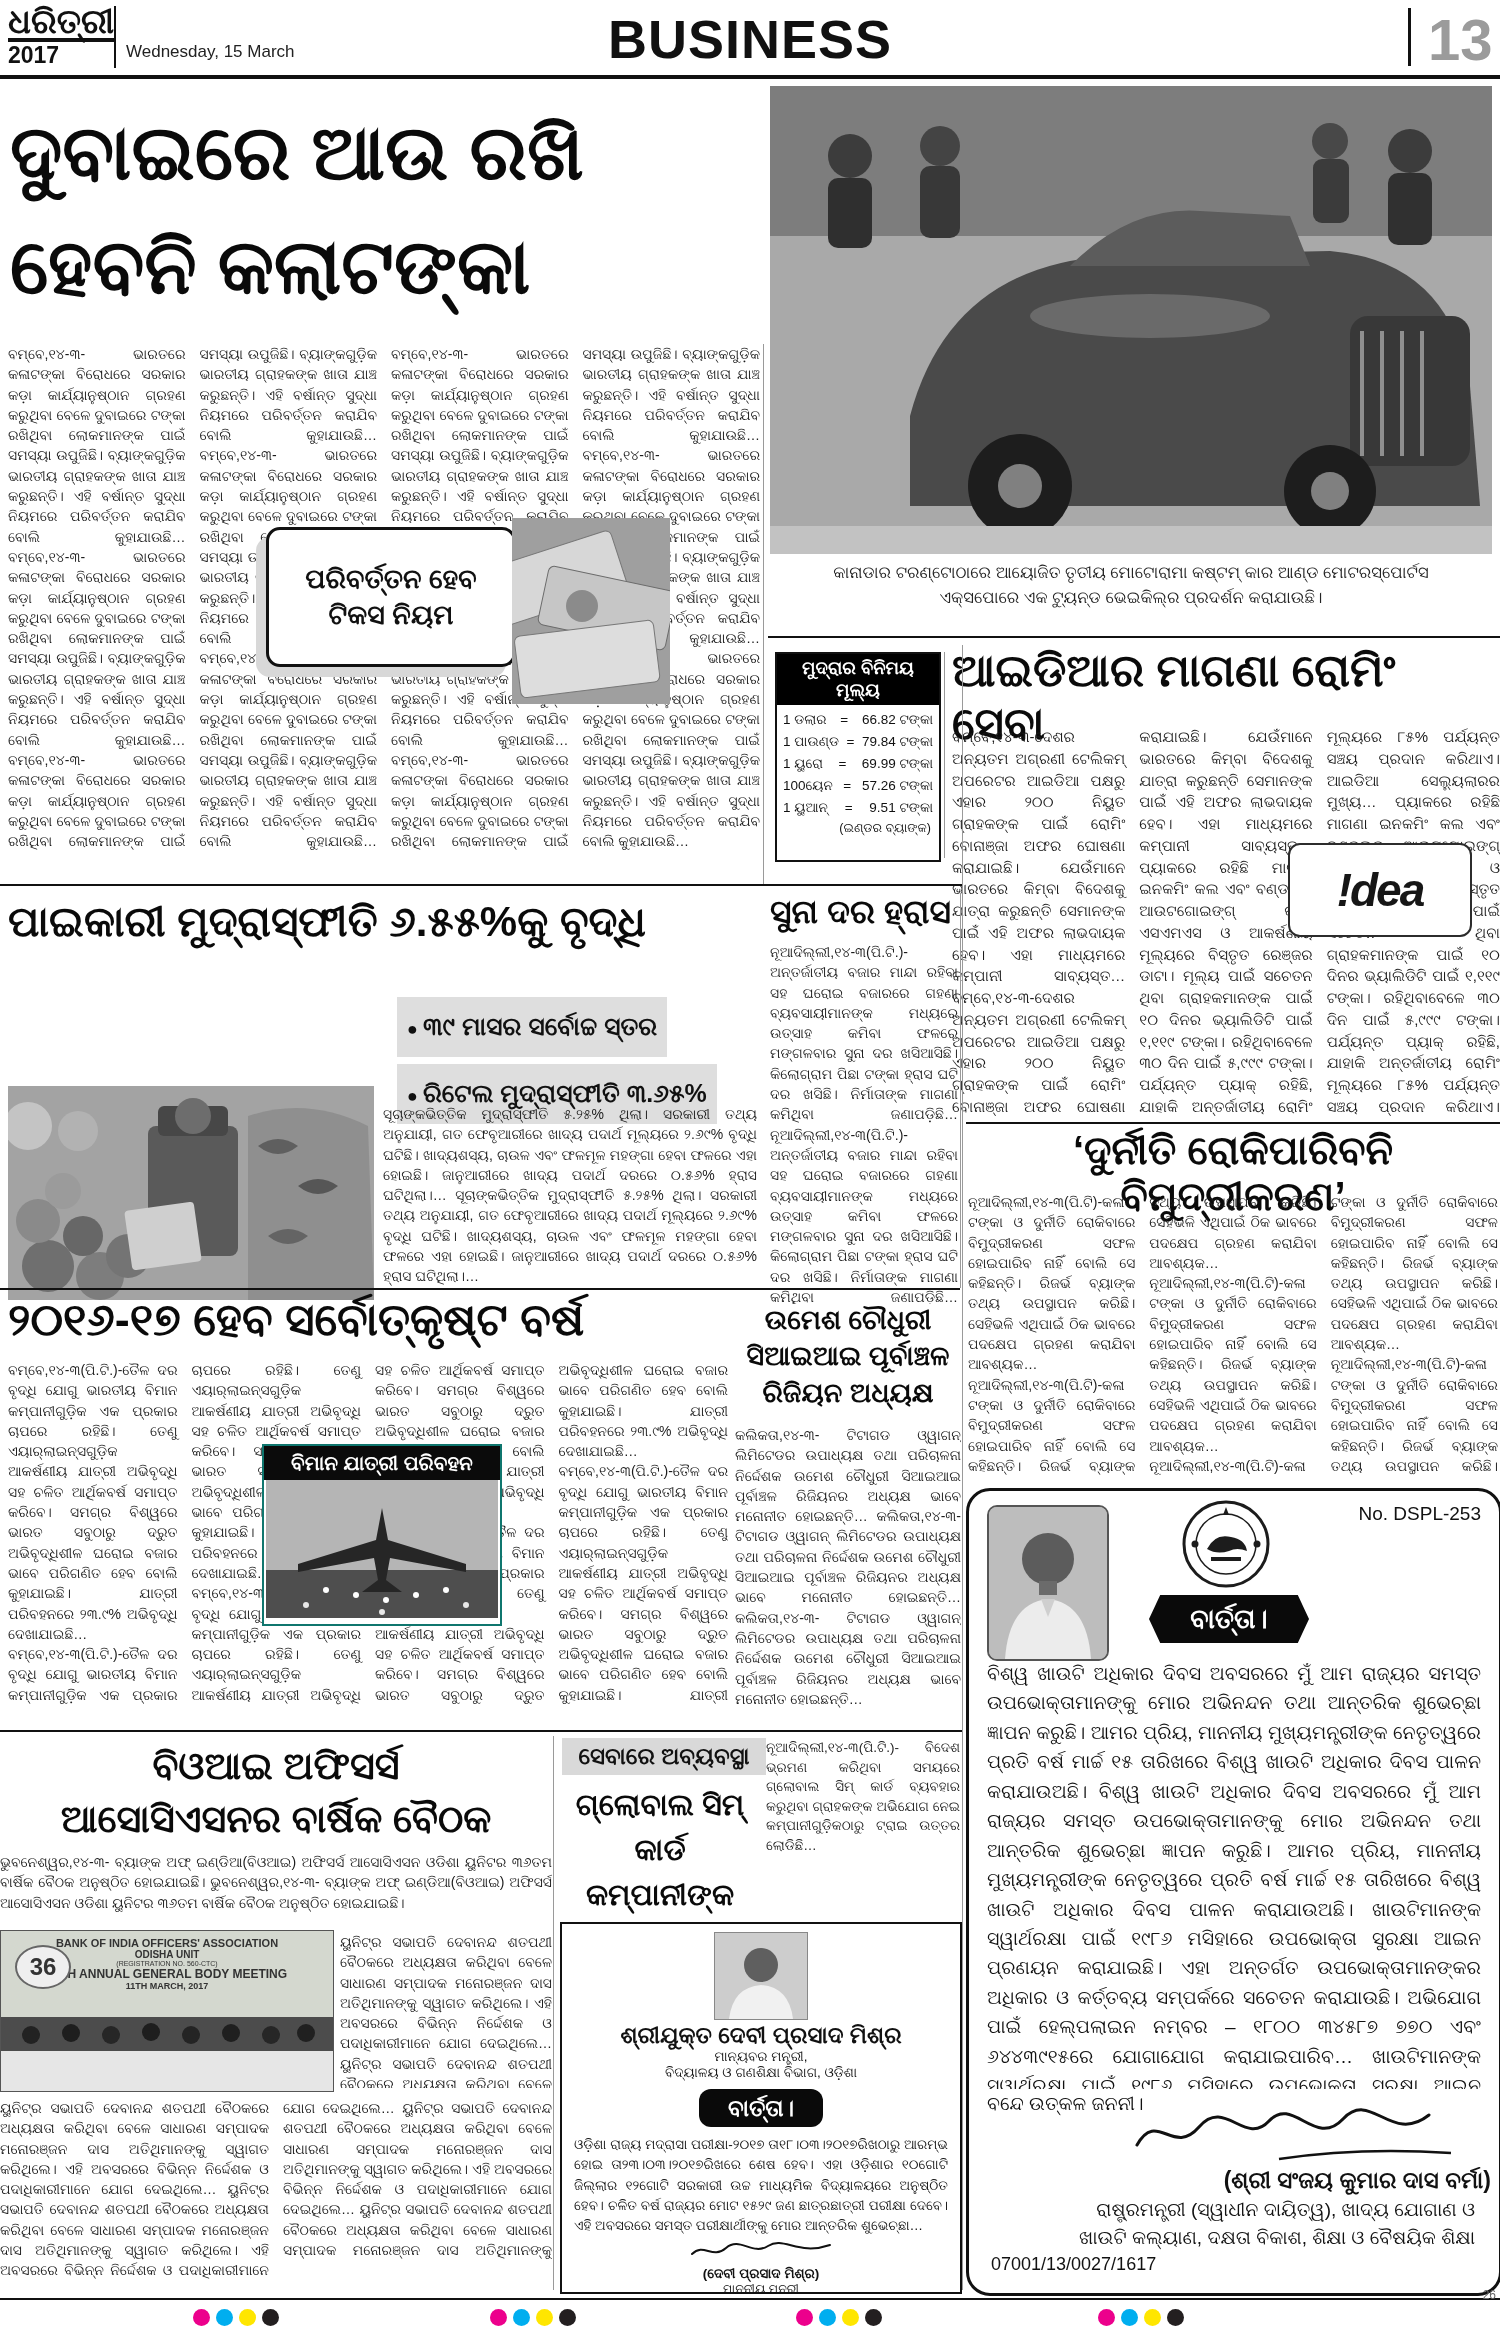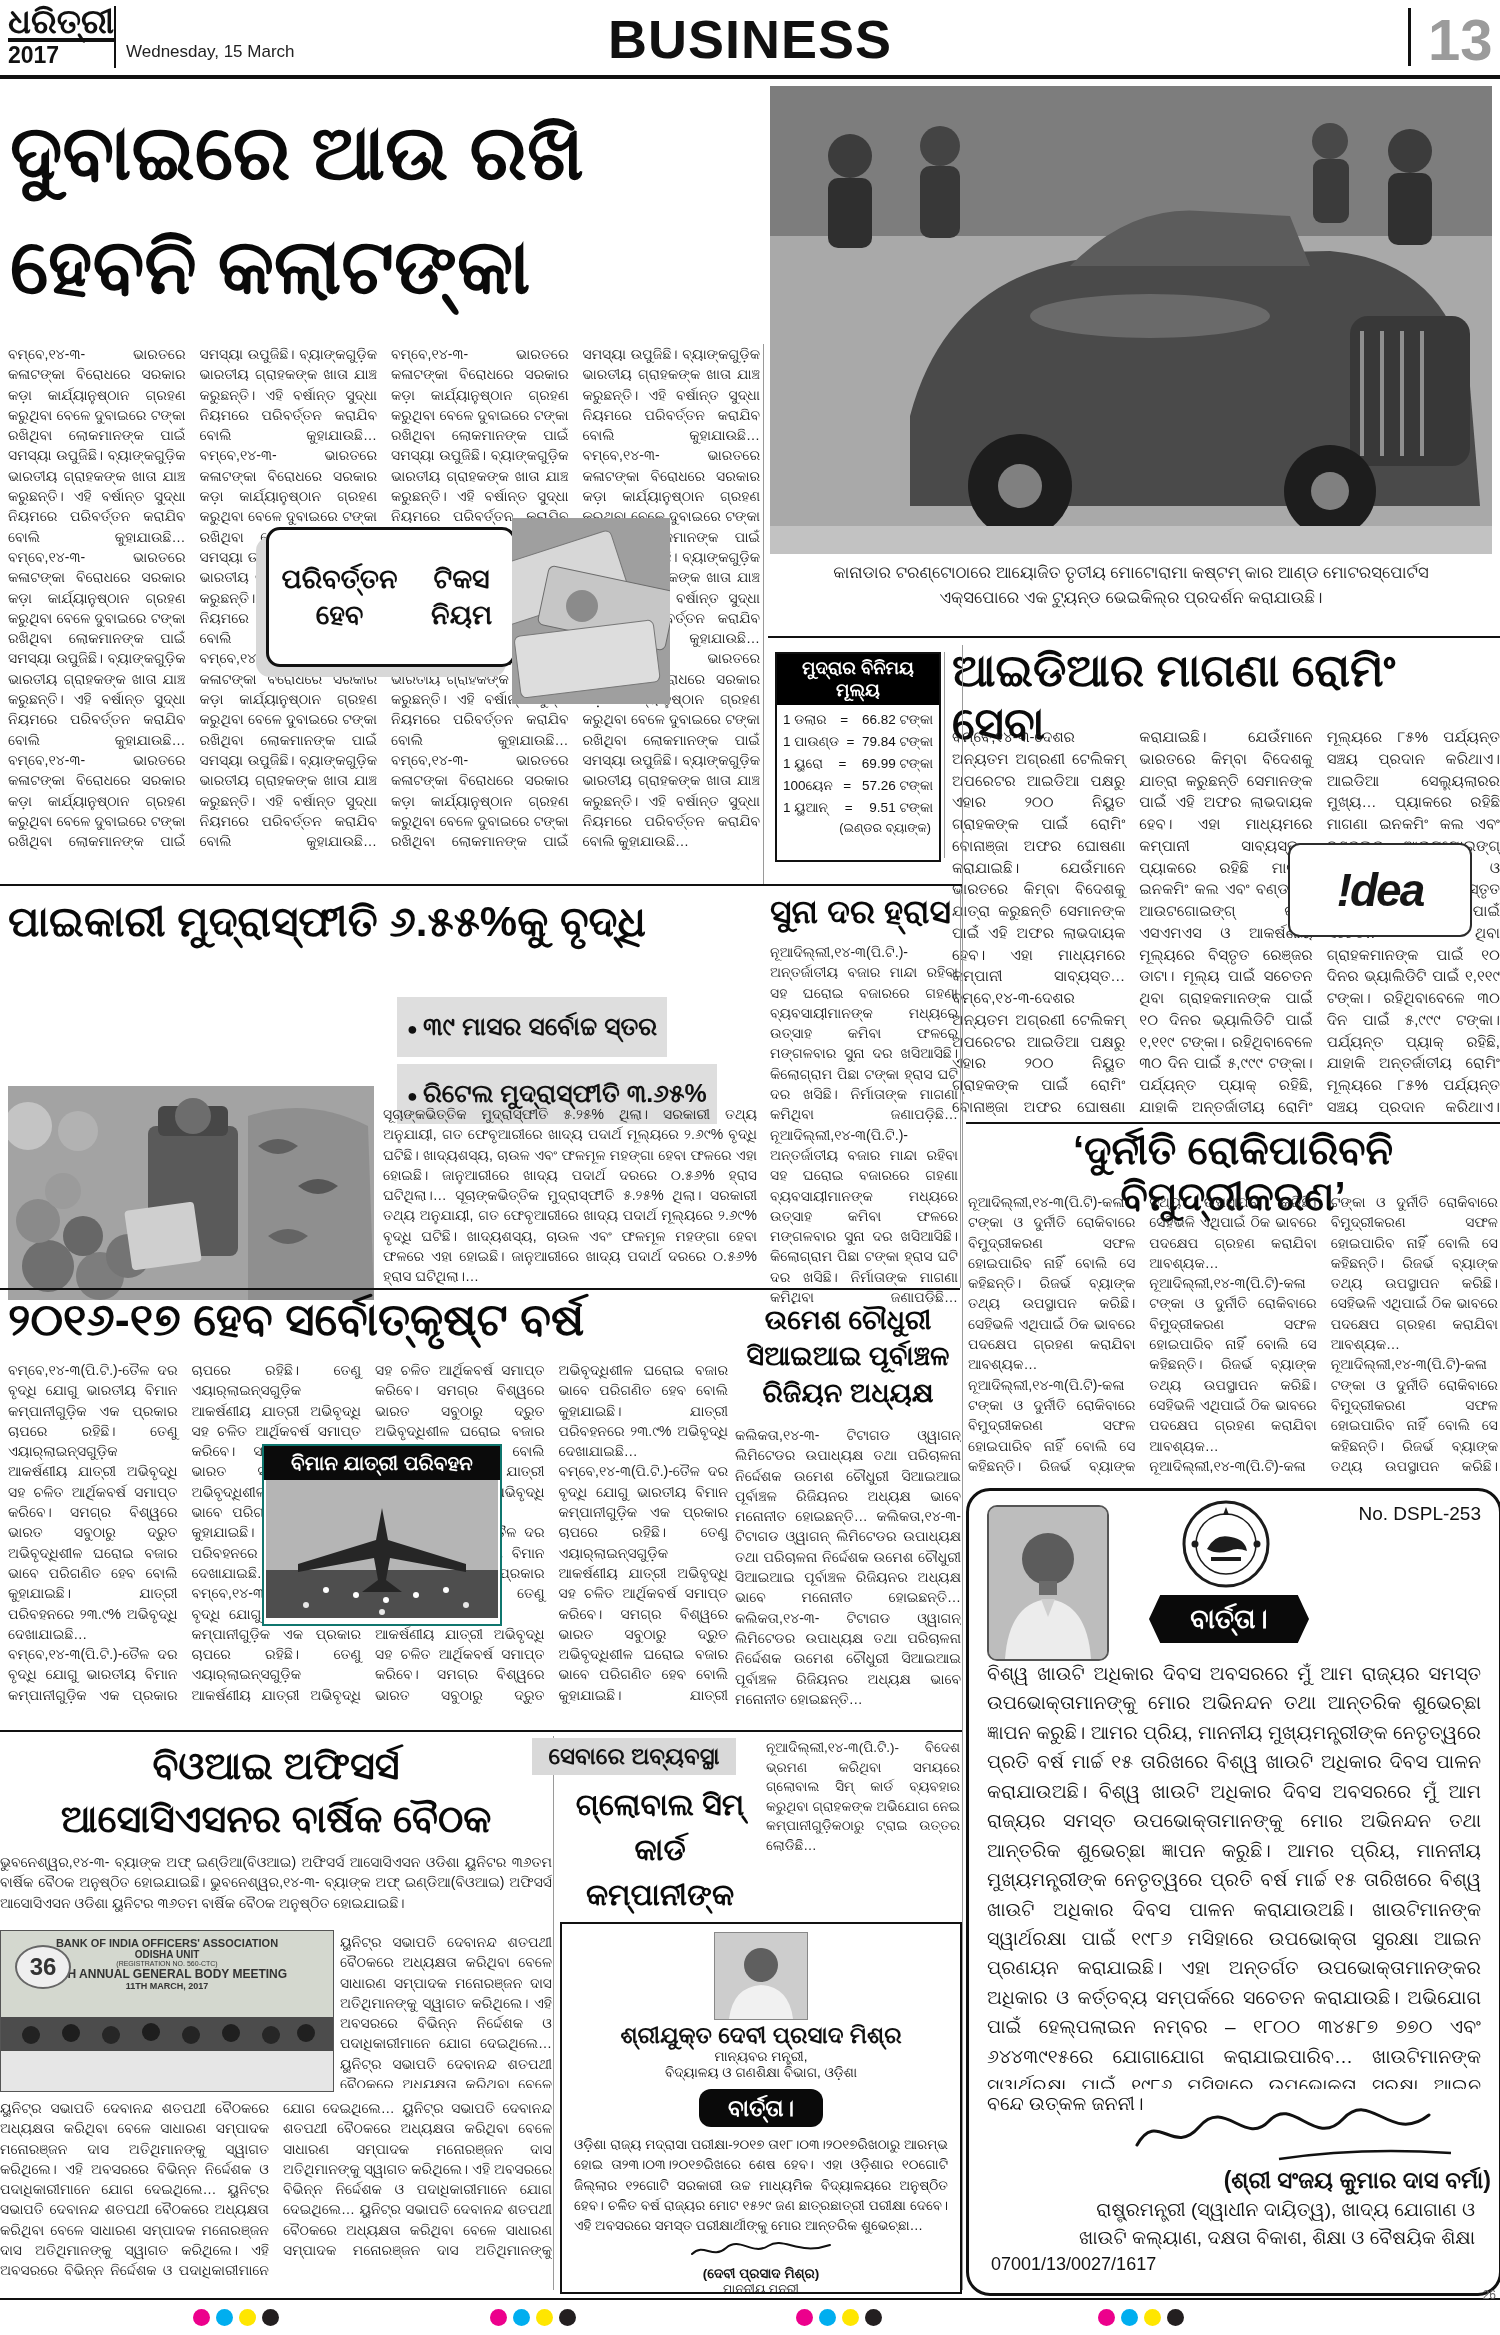--- a/index.html
+++ b/index.html
@@ -12,21 +12,21 @@
   .body-txt{font-size:14px;line-height:1.45;color:#1c1c1c;}
   .headline{font-weight:bold;color:#0a0a0a;letter-spacing:0;}
   
   .masthead{font-size:34px;font-weight:bold;border-bottom:4px solid #111;line-height:1.0;}
   .mast-year{font-size:23px;font-weight:bold;}
   .section-title{font-size:54px;font-weight:bold;letter-spacing:1px;}
   .pageno{font-size:58px;color:#9b9b9b;font-weight:bold;}
   .datetxt{font-size:17px;color:#222;}
   
   .inset-box{border:3px solid #111;border-radius:14px;background:#fff;
-             box-shadow:-10px 10px 0 #d8d8d8;display:flex;flex-direction:row;
+             box-shadow:-10px 10px 0 #d8d8d8;display:flex;flex-direction:column;
              align-items:center;justify-content:center;text-align:center;}
   .inset-box div{font-size:27px;font-weight:bold;line-height:1.35;}
   .curr-box{border:2px solid #111;background:#fff;}
   .curr-title{background:#000;color:#fff;font-weight:bold;font-size:18px;text-align:center;
               padding:4px 2px;line-height:1.2;}
   .curr-row{display:flex;justify-content:space-between;font-size:13.5px;padding:3px 6px;}
   .curr-note{font-size:12.5px;text-align:right;padding:2px 8px 6px 0;}
   .bullet-line{background:#dedede;font-size:25px;font-weight:bold;padding:15px 10px;margin:7px 14px;width:fit-content;}
   .bullet-line::before{content:"● ";font-size:18px;}
   .kicker{background:#d9d9d9;font-size:23px;font-weight:bold;text-align:center;padding:5px 4px;}
@@ -307,21 +307,21 @@
       <circle cx="190" cy="18" r="9" fill="#242424"></circle>
         <circle cx="230" cy="16" r="9" fill="#1f1f1f"></circle>
       <circle cx="270" cy="18" r="9" fill="#262626"></circle>
         <circle cx="305" cy="16" r="9" fill="#202020"></circle>
       <rect y="34" width="332" height="40" fill="#e6e6e6"></rect>
     </svg>
   </div>
   <div class="abs just body-txt" style="left:340px;top:1932px;width:212px;height:156px;">ୟୁନିଟ୍‌ର ସଭାପତି ଦେବାନନ୍ଦ ଶତପଥୀ ବୈଠକରେ ଅଧ୍ୟକ୍ଷତା କରିଥିବା ବେଳେ ସାଧାରଣ ସମ୍ପାଦକ ମନୋରଞ୍ଜନ ଦାସ ଅତିଥିମାନଙ୍କୁ ସ୍ୱାଗତ କରିଥିଲେ। ଏହି ଅବସରରେ ବିଭିନ୍ନ ନିର୍ଦ୍ଦେଶକ ଓ ପଦାଧିକାରୀମାନେ ଯୋଗ ଦେଇଥିଲେ… ୟୁନିଟ୍‌ର ସଭାପତି ଦେବାନନ୍ଦ ଶତପଥୀ ବୈଠକରେ ଅଧ୍ୟକ୍ଷତା କରିଥିବା ବେଳେ ସାଧାରଣ ସମ୍ପାଦକ ମନୋରଞ୍ଜନ ଦାସ ଅତିଥିମାନଙ୍କୁ ସ୍ୱାଗତ କରିଥିଲେ। ଏହି ଅବସରରେ ବିଭିନ୍ନ ନିର୍ଦ୍ଦେଶକ ଓ ପଦାଧିକାରୀମାନେ ଯୋଗ ଦେଇଥିଲେ…</div>
   <div class="abs just body-txt" style="left:0;top:2098px;width:552px;height:192px;column-count:2;column-gap:14px;">ୟୁନିଟ୍‌ର ସଭାପତି ଦେବାନନ୍ଦ ଶତପଥୀ ବୈଠକରେ ଅଧ୍ୟକ୍ଷତା କରିଥିବା ବେଳେ ସାଧାରଣ ସମ୍ପାଦକ ମନୋରଞ୍ଜନ ଦାସ ଅତିଥିମାନଙ୍କୁ ସ୍ୱାଗତ କରିଥିଲେ। ଏହି ଅବସରରେ ବିଭିନ୍ନ ନିର୍ଦ୍ଦେଶକ ଓ ପଦାଧିକାରୀମାନେ ଯୋଗ ଦେଇଥିଲେ… ୟୁନିଟ୍‌ର ସଭାପତି ଦେବାନନ୍ଦ ଶତପଥୀ ବୈଠକରେ ଅଧ୍ୟକ୍ଷତା କରିଥିବା ବେଳେ ସାଧାରଣ ସମ୍ପାଦକ ମନୋରଞ୍ଜନ ଦାସ ଅତିଥିମାନଙ୍କୁ ସ୍ୱାଗତ କରିଥିଲେ। ଏହି ଅବସରରେ ବିଭିନ୍ନ ନିର୍ଦ୍ଦେଶକ ଓ ପଦାଧିକାରୀମାନେ ଯୋଗ ଦେଇଥିଲେ… ୟୁନିଟ୍‌ର ସଭାପତି ଦେବାନନ୍ଦ ଶତପଥୀ ବୈଠକରେ ଅଧ୍ୟକ୍ଷତା କରିଥିବା ବେଳେ ସାଧାରଣ ସମ୍ପାଦକ ମନୋରଞ୍ଜନ ଦାସ ଅତିଥିମାନଙ୍କୁ ସ୍ୱାଗତ କରିଥିଲେ। ଏହି ଅବସରରେ ବିଭିନ୍ନ ନିର୍ଦ୍ଦେଶକ ଓ ପଦାଧିକାରୀମାନେ ଯୋଗ ଦେଇଥିଲେ… ୟୁନିଟ୍‌ର ସଭାପତି ଦେବାନନ୍ଦ ଶତପଥୀ ବୈଠକରେ ଅଧ୍ୟକ୍ଷତା କରିଥିବା ବେଳେ ସାଧାରଣ ସମ୍ପାଦକ ମନୋରଞ୍ଜନ ଦାସ ଅତିଥିମାନଙ୍କୁ ସ୍ୱାଗତ କରିଥିଲେ। ଏହି ଅବସରରେ ବିଭିନ୍ନ ନିର୍ଦ୍ଦେଶକ ଓ ପଦାଧିକାରୀମାନେ ଯୋଗ ଦେଇଥିଲେ…</div>
 
-  <div class="abs kicker" style="left:532px;top:1738px;width:196px;">ସେବାରେ ଅବ୍ୟବସ୍ଥା</div>
+  <div class="abs kicker" style="left:562px;top:1738px;width:196px;">ସେବାରେ ଅବ୍ୟବସ୍ଥା</div>
   <div class="abs headline" style="left:560px;top:1782px;width:200px;font-size:30px;line-height:1.5;text-align:center;">
     <div>ଗ୍ଲୋବାଲ ସିମ୍ କାର୍ଡ</div>
     <div>କମ୍ପାନୀଙ୍କ ଉତ୍ତର</div>
     <div>ଲୋଡିଲା ଟ୍ରାଇ</div>
   </div>
   <div class="abs just body-txt" style="left:766px;top:1738px;width:194px;height:120px;font-size:13.5px;">ନୂଆଦିଲ୍ଲୀ,୧୪-୩(ପି.ଟି.)- ବିଦେଶ ଭ୍ରମଣ କରିଥିବା ସମୟରେ ଗ୍ଲୋବାଲ ସିମ୍ କାର୍ଡ ବ୍ୟବହାର କରୁଥିବା ଗ୍ରାହକଙ୍କ ଅଭିଯୋଗ ନେଇ କମ୍ପାନୀଗୁଡ଼ିକଠାରୁ ଟ୍ରାଇ ଉତ୍ତର ଲୋଡିଛି…</div>
 
   <div class="abs" style="left:560px;top:1922px;width:398px;height:368px;border:2.5px solid #111;background:#fff;overflow:hidden;">
     <div style="width:92px;height:86px;margin:8px auto 2px;background:#d2d2d2;border:1px solid #888;overflow:hidden;">
       <svg width="92" height="86" viewBox="0 0 92 86">

